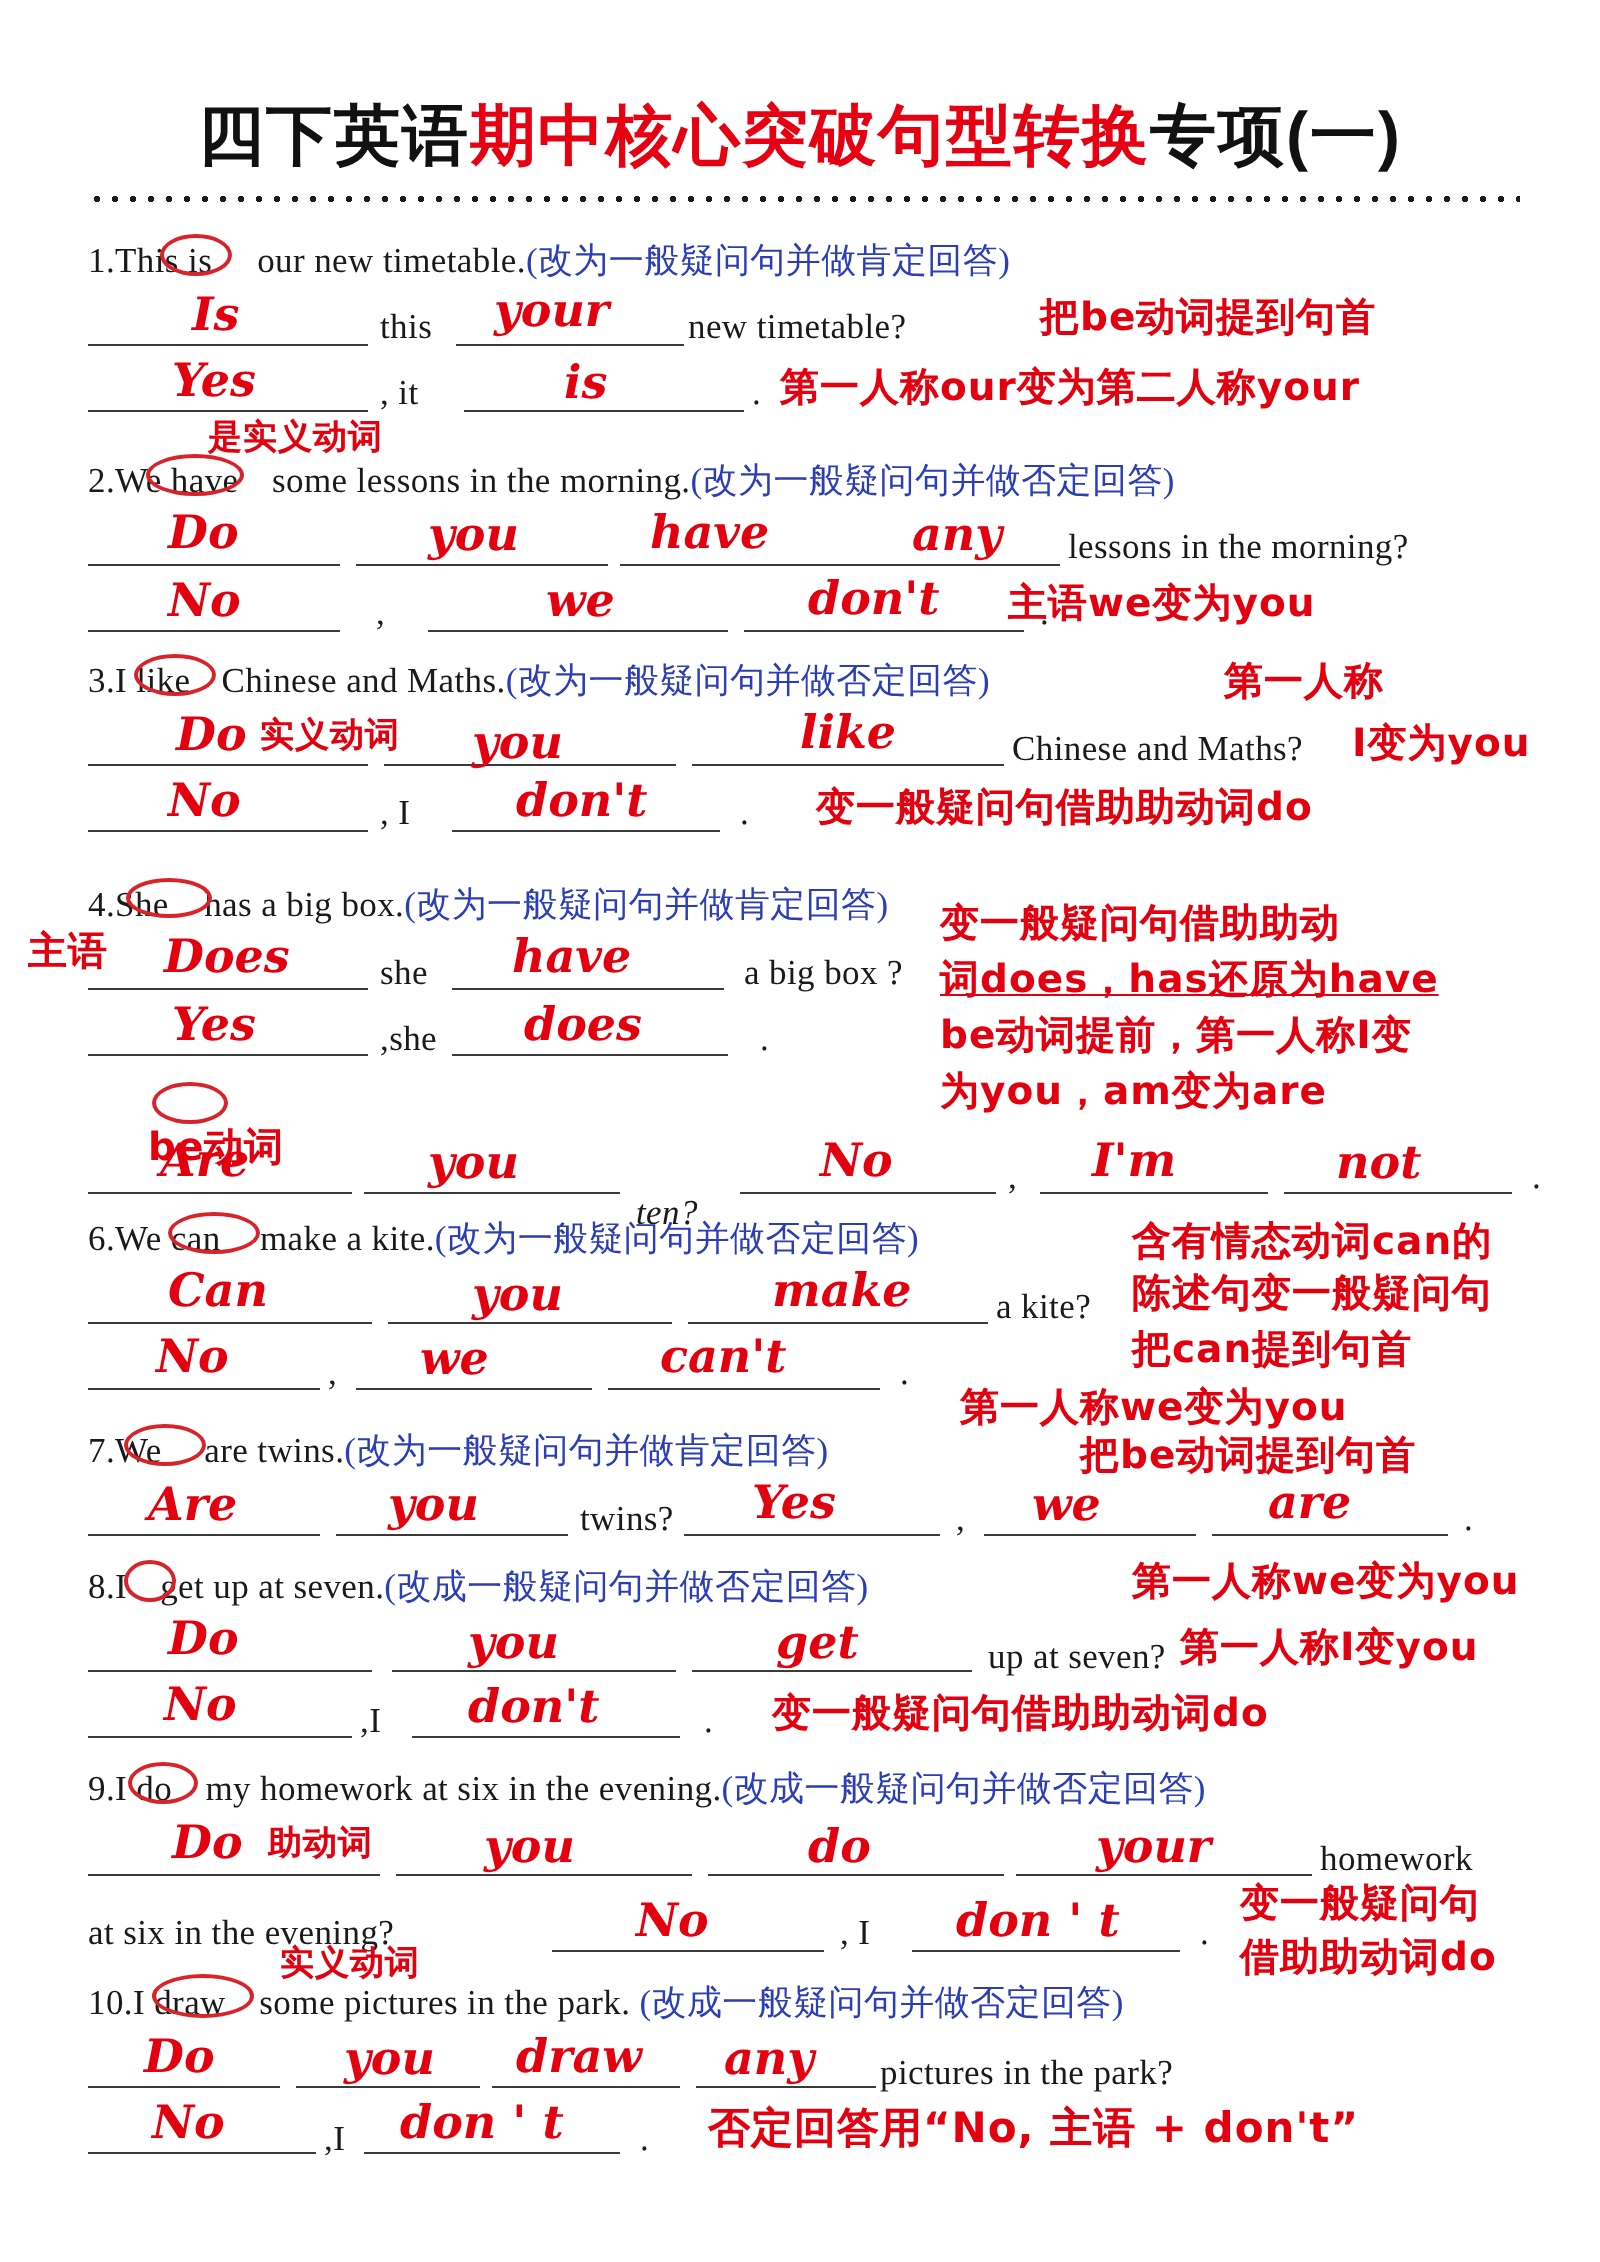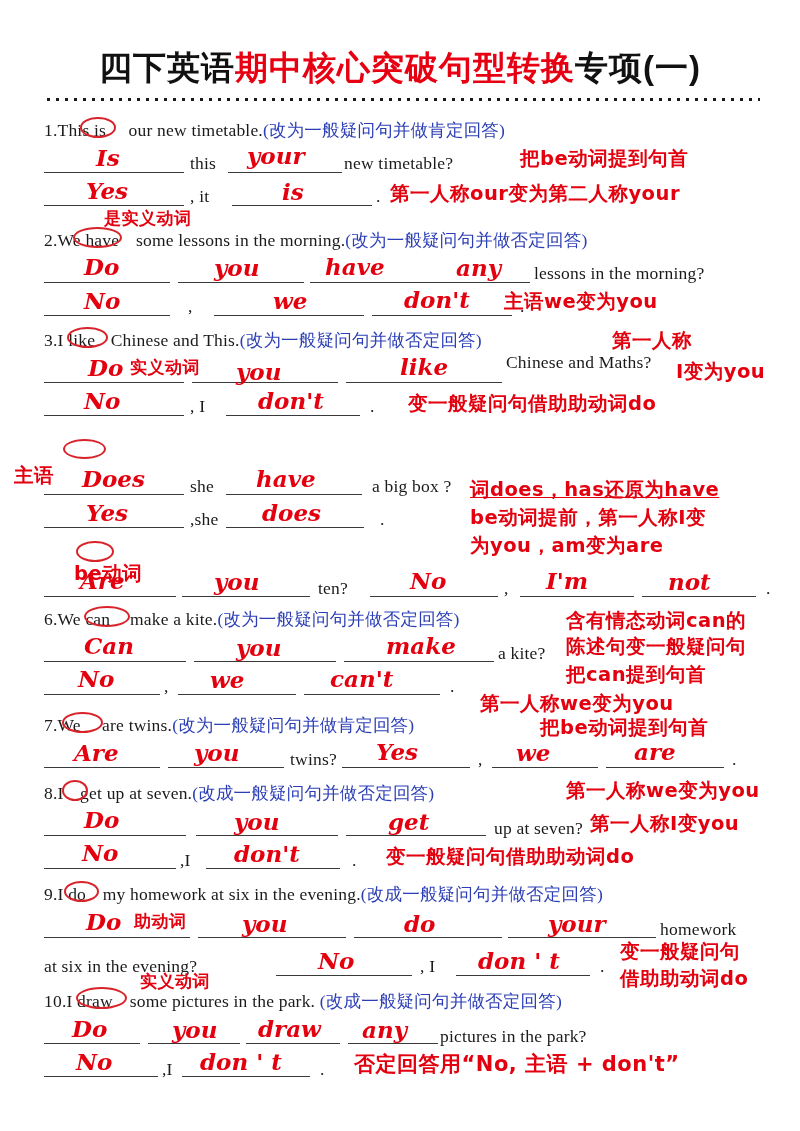--- a/index.html
+++ b/index.html
@@ -137,46 +137,51 @@
   <div class="line" style="left:214px;top:315px;width:150px;"></div>
   <div class="t ans" style="left:273px;top:287px;">we</div>
   <div class="line" style="left:372px;top:315px;width:140px;"></div>
   <div class="t ans" style="left:404px;top:286px;">don't</div>
   <div class="t prompt" style="left:520px;top:296px;">.</div>
   <div class="t note" style="left:504px;top:288px;">主语we变为you</div>
 
   <div class="t prompt" style="left:44px;top:328px;">
     <span>3.I</span>
     <span style="display:inline-block;width:38px;"><span>like</span></span>
-    <span>Chinese  and  This.</span><span class="cn-blue">(改为一般疑问句并做否定回答)</span>
+    <span>Chinese  and  Maths.</span><span class="cn-blue">(改为一般疑问句并做否定回答)</span>
   </div>
   <div class="circle" style="left:67px;top:327px;width:41px;height:21px;"></div>
   <div class="t note" style="left:612px;top:327px;">第一人称</div>
 
   <div class="line" style="left:44px;top:382px;width:140px;"></div>
   <div class="t ans" style="left:88px;top:354px;">Do</div>
   <div class="t note sm" style="left:130px;top:356px;">实义动词</div>
   <div class="line" style="left:192px;top:382px;width:146px;"></div>
   <div class="t ans" style="left:236px;top:358px;">you</div>
   <div class="line" style="left:346px;top:382px;width:156px;"></div>
   <div class="t ans" style="left:400px;top:353px;">like</div>
-  <div class="t prompt" style="left:506px;top:352px;">Chinese and Maths?</div>
+  <div class="t prompt" style="left:506px;top:364px;">Chinese and Maths?</div>
   <div class="t note" style="left:676px;top:358px;">I变为you</div>
 
   <div class="line" style="left:44px;top:415px;width:140px;"></div>
   <div class="t ans" style="left:84px;top:387px;">No</div>
   <div class="t prompt" style="left:190px;top:396px;">, I</div>
   <div class="line" style="left:226px;top:415px;width:134px;"></div>
   <div class="t ans" style="left:258px;top:387px;">don't</div>
   <div class="t prompt" style="left:370px;top:396px;">.</div>
   <div class="t note" style="left:408px;top:390px;">变一般疑问句借助助动词do</div>
 
+  <div class="t prompt" style="left:44px;top:440px;">
+    <span>4.</span><span style="display:inline-block;width:40px;"><span>She</span></span>
+    <span>has  a  big  box.</span><span class="cn-blue">(改为一般疑问句并做肯定回答)</span>
+  </div>
   <div class="circle" style="left:63px;top:439px;width:43px;height:20px;"></div>
 
   <div class="t note" style="left:14px;top:462px;">主语</div>
+  <div class="t note" style="left:470px;top:448px;">变一般疑问句借助助动</div>
   <div class="t note" style="left:470px;top:476px;text-decoration:underline;">词does，has还原为have</div>
 
   <div class="line" style="left:44px;top:494px;width:140px;"></div>
   <div class="t ans" style="left:82px;top:465px;">Does</div>
   <div class="t prompt" style="left:190px;top:476px;">she</div>
   <div class="line" style="left:226px;top:494px;width:136px;"></div>
   <div class="t ans" style="left:256px;top:465px;">have</div>
   <div class="t prompt" style="left:372px;top:476px;">a  big  box ?</div>
 
   <div class="line" style="left:44px;top:527px;width:140px;"></div>
@@ -189,21 +194,21 @@
   <div class="circle" style="left:76px;top:541px;width:38px;height:21px;"></div>
 
   <div class="t note" style="left:470px;top:504px;">be动词提前，第一人称I变</div>
   <div class="t note" style="left:470px;top:532px;">为you，am变为are</div>
   <div class="t note" style="left:26px;top:560px;margin-left:48px;">be动词</div>
 
   <div class="line" style="left:44px;top:596px;width:132px;"></div>
   <div class="t ans" style="left:80px;top:567px;">Are</div>
   <div class="line" style="left:182px;top:596px;width:128px;"></div>
   <div class="t ans" style="left:214px;top:568px;">you</div>
-  <div class="t prompt" style="left:318px;top:578px;">ten?</div>
+  <div class="t prompt" style="left:318px;top:596px;font-style:italic;">ten?</div>
   <div class="line" style="left:370px;top:596px;width:128px;"></div>
   <div class="t ans" style="left:410px;top:567px;">No</div>
   <div class="t prompt" style="left:504px;top:578px;">,</div>
   <div class="line" style="left:520px;top:596px;width:114px;"></div>
   <div class="t ans" style="left:546px;top:567px;text-align:right;">I'm</div>
   <div class="line" style="left:642px;top:596px;width:114px;"></div>
   <div class="t ans" style="left:668px;top:568px;">not</div>
   <div class="t prompt" style="left:766px;top:578px;">.</div>
 
   <div class="t prompt" style="left:44px;top:607px;">

